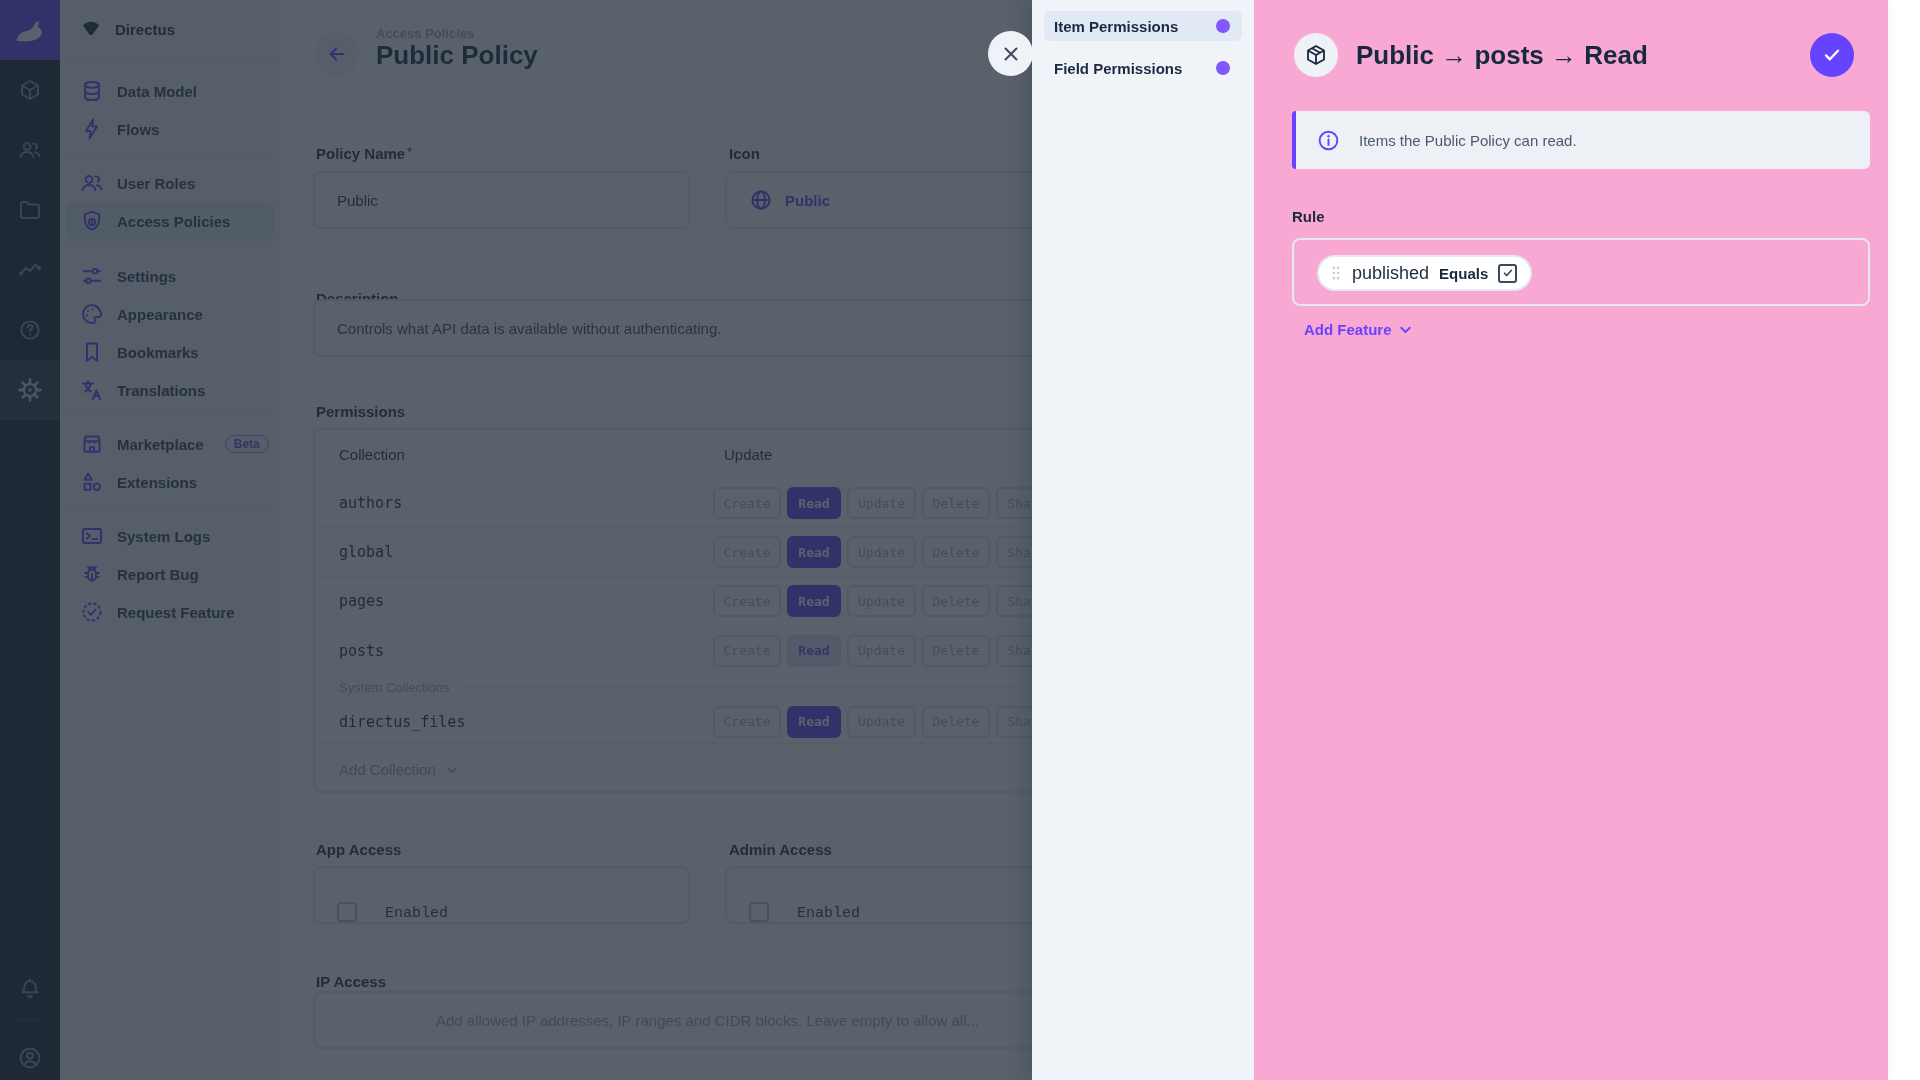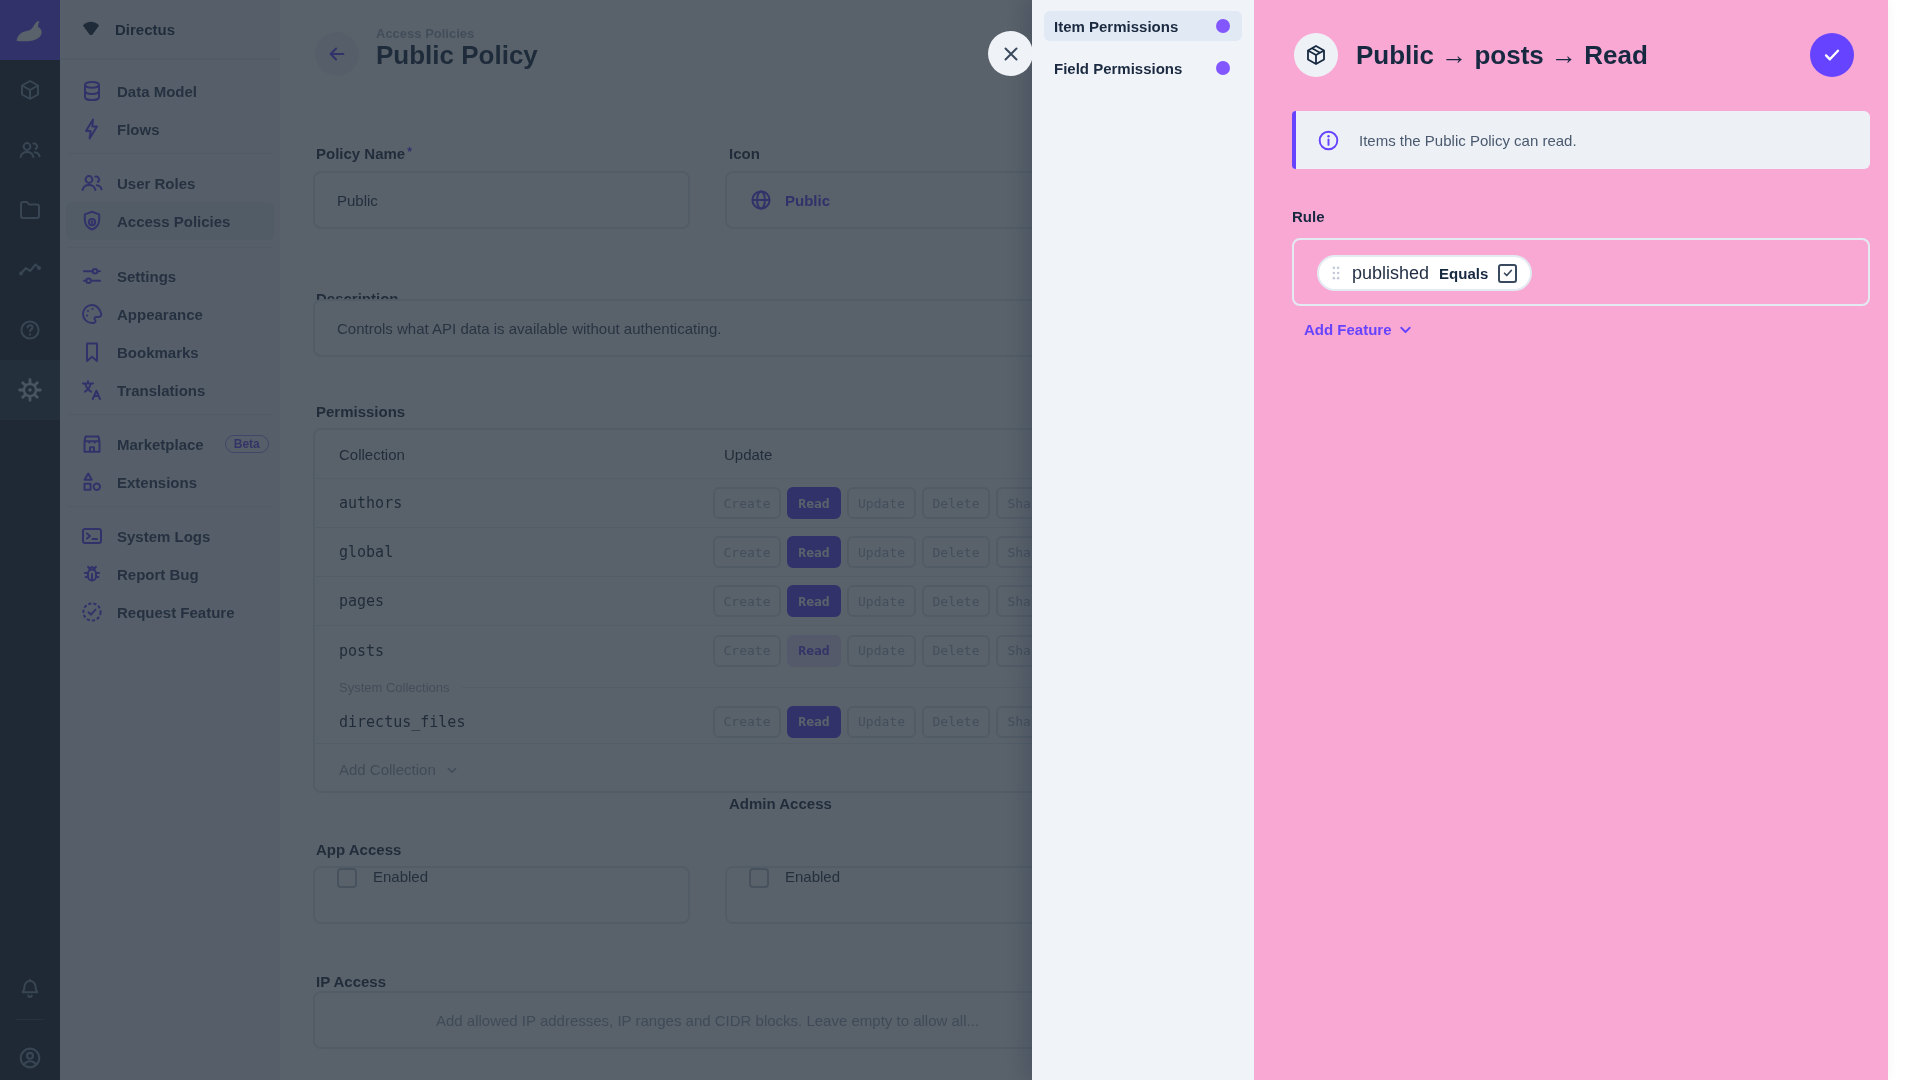--- a/index.html
+++ b/index.html
@@ -59,21 +59,21 @@
          font-family:"DejaVu Sans Mono", monospace; font-size:13px; cursor:pointer; }
   .act.solid { background:#6644ff; border-color:#6644ff; color:#fff; font-weight:bold; }
   .act.soft  { background:#e9e3ff; border-color:#e9e3ff; color:#6a4cf0; font-weight:bold; }
   .b1{left:398px;width:68px}.b2{left:472px;width:54px}.b3{left:532px;width:69px}.b4{left:607px;width:68px}.b5{left:681px;width:62px}
   .sys-row { display:flex; align-items:center; gap:12px; padding-left:24px; }
   .sys-row .slabel { font-size:13px; color:#a6b0be; white-space:nowrap; }
   .sys-row .sline { flex:1; height:1px; background:#e8edf3; }
   .addrow { display:flex; align-items:center; gap:8px; padding-left:24px; color:#9aa7b8; font-size:15px; cursor:pointer; }
 
   .check-field { position:absolute; height:58px; border:2px solid #e4eaf1; border-radius:8px; background:#fff;
-                 display:flex; align-items:flex-start; gap:16px; padding-left:22px; cursor:pointer; }
+                 display:flex; align-items:flex-end; gap:28px; padding-left:22px; cursor:pointer;font-family:Liberation Mono, monospace; }
   .cbox { width:20px; height:20px; border:2px solid #b7c1ce; border-radius:4px; background:#fff; }
   .check-field .clabel { font-size:15px; color:#2c3a50; }
 
   
   #overlay { position:absolute; left:0; top:0; width:1064px; height:1080px; background:rgba(33,44,56,0.75); z-index:50; }
   #close-btn { position:absolute; left:988px; top:31px; width:45px; height:45px; border-radius:50%; border:none;
                background:#eff3f8; display:flex; align-items:center; justify-content:center; z-index:70;
                color:#3b4a5e; cursor:pointer; }
 
   
@@ -437,21 +437,21 @@
           </svg>
         </span>
     </div>
   </div>
 
   <div class="m-abs f-label" style="left:36px; top:841px">App Access</div>
   <div class="check-field" style="left:33px; top:866px; width:377px">
     <span class="cbox"></span>
     <span class="clabel">Enabled</span>
   </div>
-  <div class="m-abs f-label" style="left:449px; top:795px">Admin Access</div>
+  <div class="m-abs f-label" style="left:449px; top:841px">Admin Access</div>
   <div class="check-field" style="left:445px; top:866px; width:377px">
     <span class="cbox"></span>
     <span class="clabel">Enabled</span>
   </div>
 
   <div class="m-abs f-label" style="left:36px; top:973px">IP Access</div>
   <input class="f-input" style="left: 33px; top: 991px; width: 789px; text-align: center;" placeholder="Add allowed IP addresses, IP ranges and CIDR blocks. Leave empty to allow all...">
 </main>
 
 <div id="overlay"></div>

